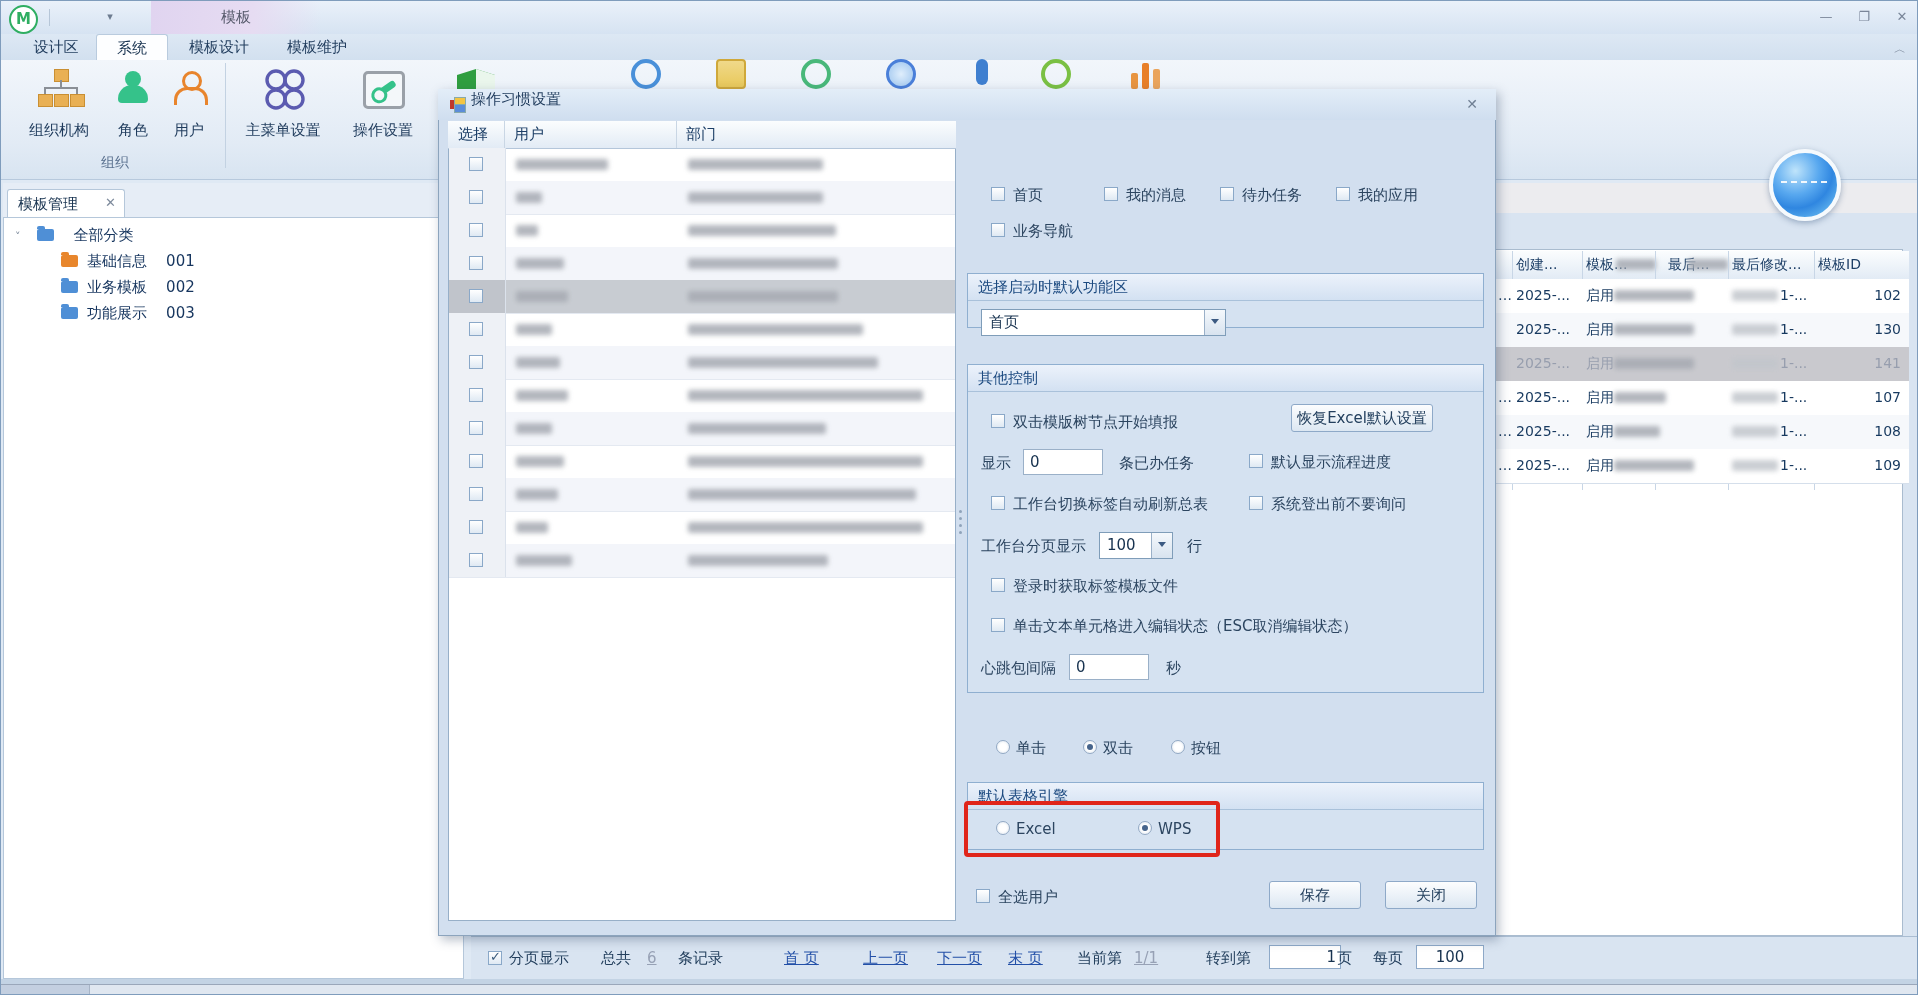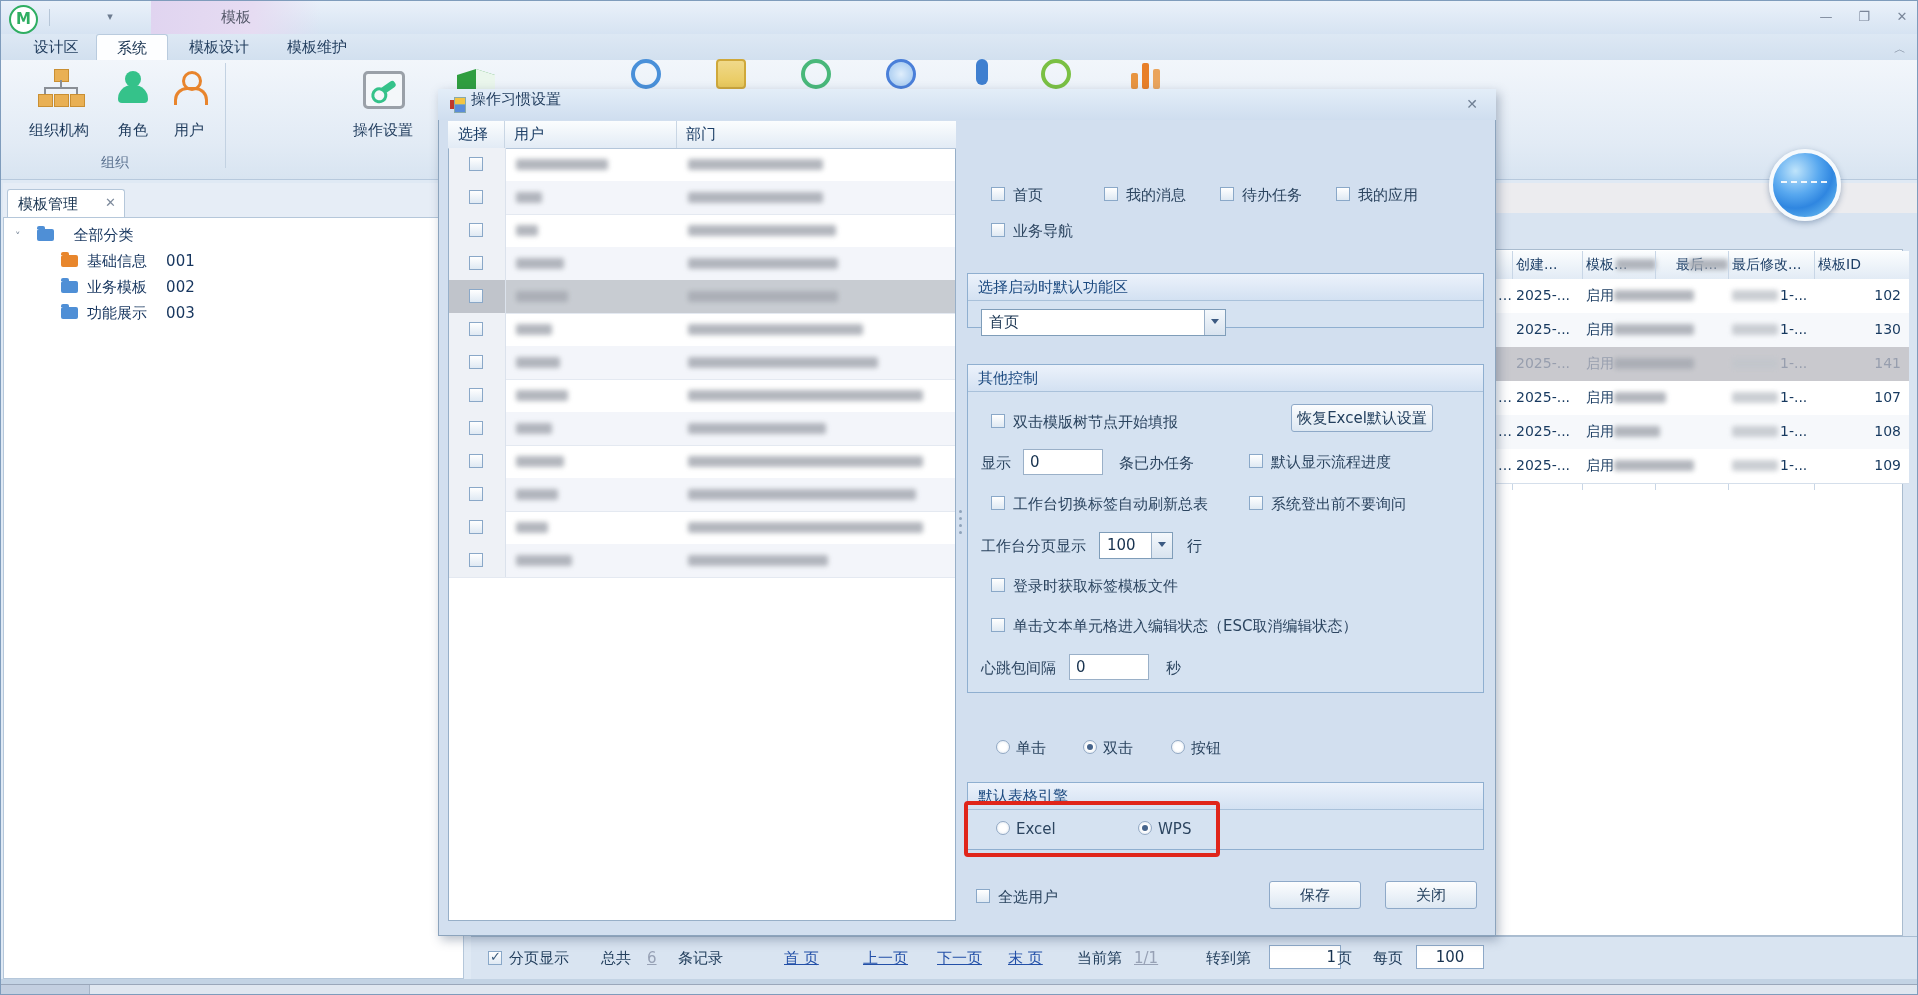--- a/index.html
+++ b/index.html
@@ -170,20 +170,29 @@
     <div class="person-line abs" style="left:12px;top:8px;width:34px;height:34px;">
       <span class="h"></span>
         <span class="b"></span>
     </div>
     <div class="bigbtn-label abs" style="left:0;top:58px;width:56px;">用户</div>
   </div>
 
   <div class="abs grp-sep" style="left:224px;"></div>
   <div class="abs grp-name" style="left:12px;top:153px;width:204px;">组织</div>
 
+  <div class="abs" style="left:232px;top:62px;width:100px;height:84px;">
+    <svg class="abs clover" style="left:30px;top:4px;" width="44" height="46" viewBox="0 0 44 46">
+      <circle cx="13" cy="13" r="9"></circle>
+        <circle cx="31" cy="13" r="9"></circle>
+      <circle cx="13" cy="32" r="9"></circle>
+        <circle cx="31" cy="32" r="9"></circle>
+    </svg>
+    <div class="bigbtn-label abs" style="left:0;top:58px;width:100px;">主菜单设置</div>
+  </div>
 
   <div class="abs" style="left:338px;top:62px;width:88px;height:84px;">
     <div class="wrenchbox abs" style="left:24px;top:8px;">
       <div class="wrench"></div>
     </div>
     <div class="bigbtn-label abs" style="left:0;top:58px;width:88px;">操作设置</div>
   </div>
 
   <div class="abs" style="left:430px;top:62px;width:90px;height:84px;">
     <svg class="abs" style="left:24px;top:4px;" width="42" height="48" viewBox="0 0 42 48">
@@ -234,21 +243,21 @@
     <span class="treetxt" style="margin-left:26px;">功能展示</span>
     <span class="treecode">003</span>
   </div>
 
   <div class="abs rightarea"></div>
   <div class="abs whitetable"></div>
 
   <div class="abs tt-head">
     <span class="hc" style="left:20px;">创建...</span>
     <span class="hc" style="left:90px;">模板...</span>
-    <span class="hc" style="left:162px;padding-left:18px;">最后...</span>
+    <span class="hc" style="left:154px;padding-left:18px;">最后...</span>
     <span class="hc" style="left:236px;">最后修改...</span>
     <span class="hc" style="left:322px;">模板ID</span>
     <span class="blur" style="position:absolute;left:120px;top:8px;width:40px;"></span>
     <span class="blur" style="position:absolute;left:192px;top:8px;width:40px;"></span>
   </div>
   <div class="abs tt-colline" style="left:1511px;"></div>
   <div class="abs tt-colline" style="left:1581px;"></div>
   <div class="abs tt-colline" style="left:1654px;"></div>
   <div class="abs tt-colline" style="left:1727px;"></div>
   <div class="abs tt-colline" style="left:1813px;"></div>

